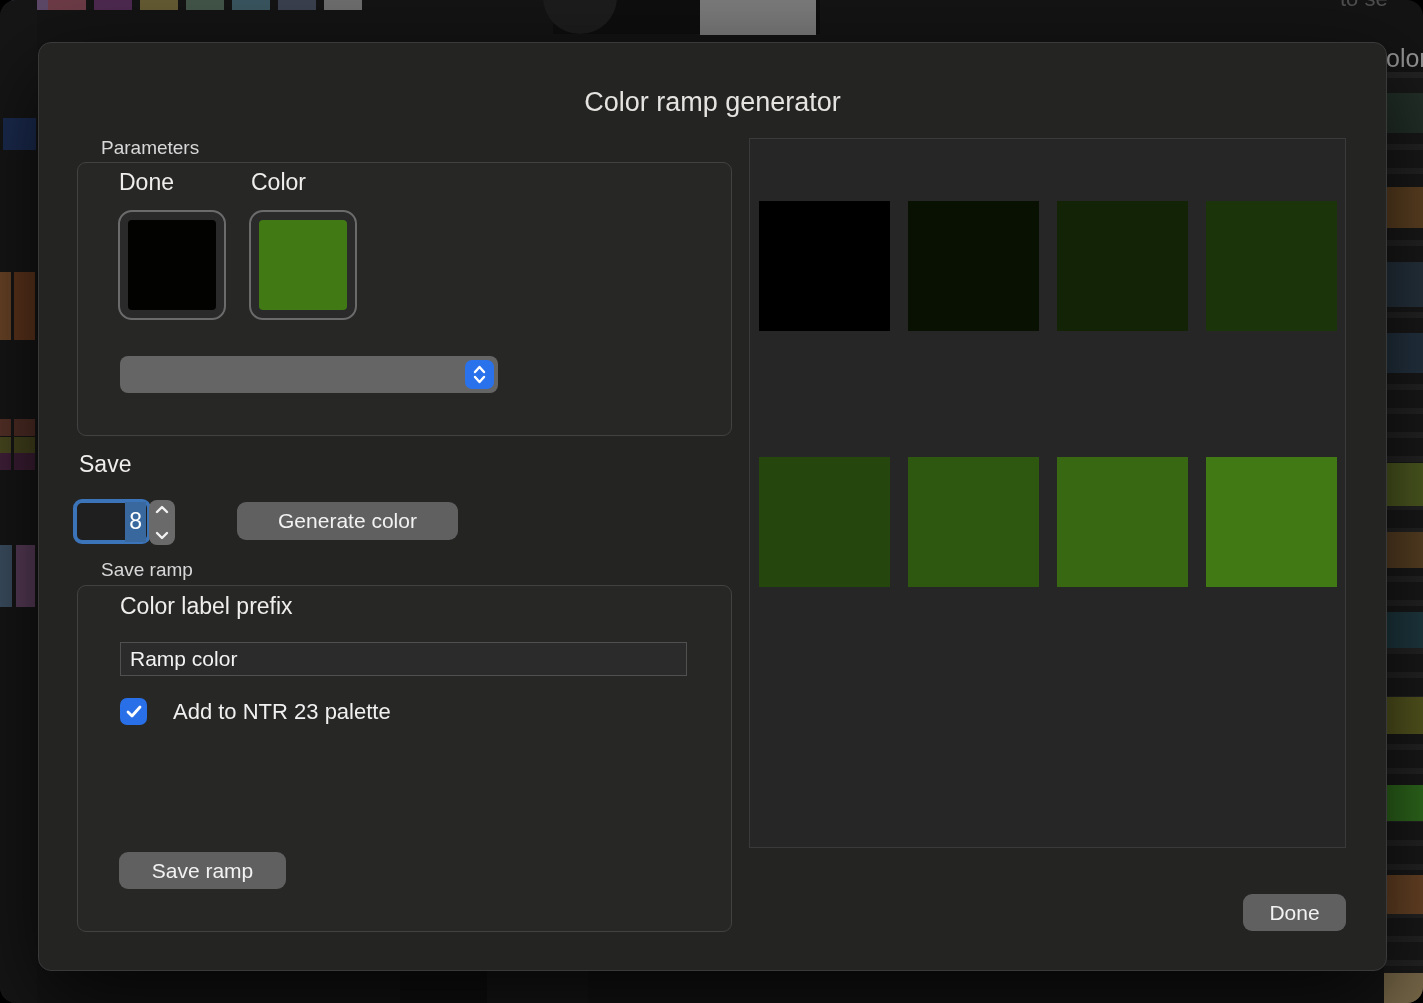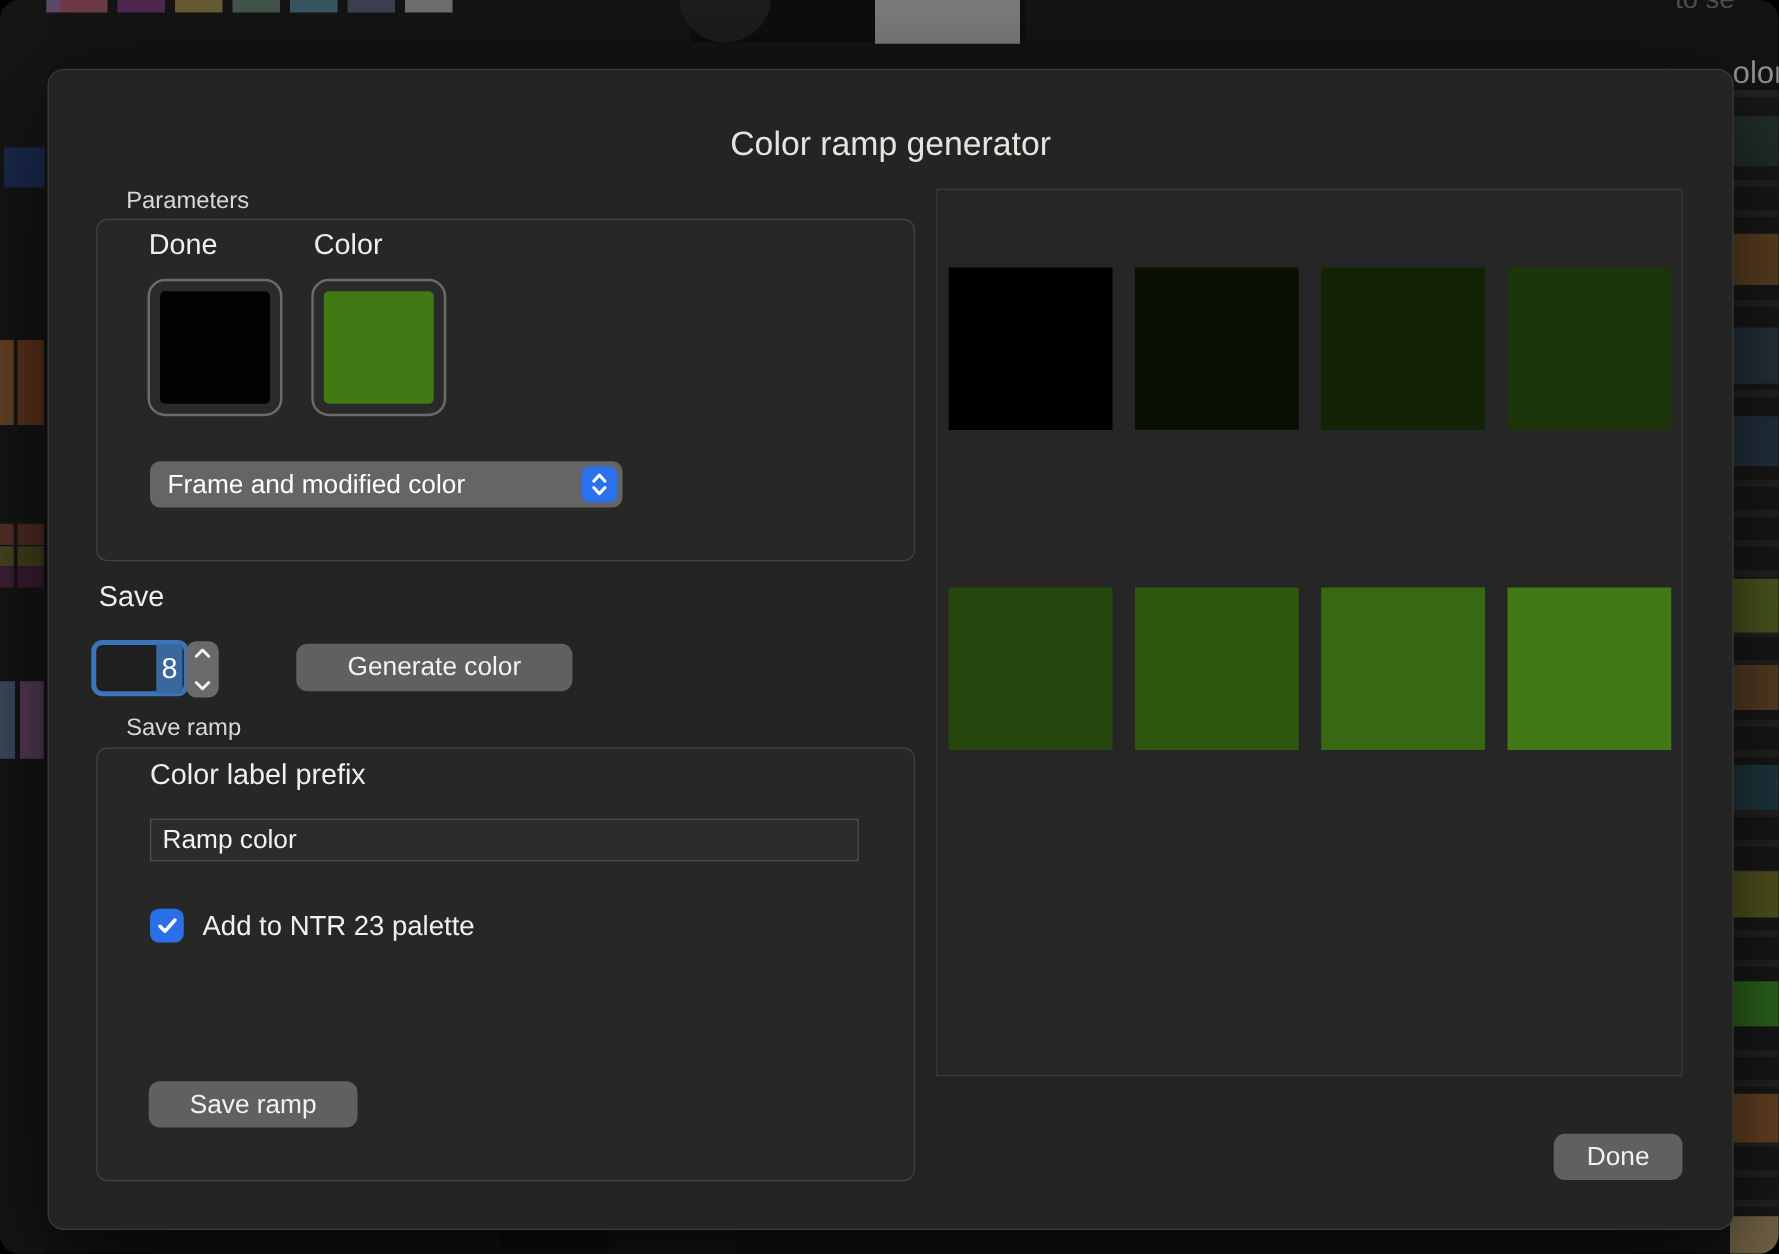--- a/index.html
+++ b/index.html
@@ -21,42 +21,42 @@
   .frag-top span{position:relative;top:-16px;display:block;}
   .frag-right{position:absolute;left:1386px;top:44px;color:#989898;font-size:25px;white-space:nowrap;}
   .lstrip{position:absolute;left:0;top:0;width:37px;height:1003px;background:#161616;}
   .lsw{position:absolute;}
   .rstrip{position:absolute;left:1384px;top:72px;width:39px;height:931px;background:#191919;
           background-image:repeating-linear-gradient(to bottom,#242424 0 6px,#191919 6px 24px);}
   .rrow{position:absolute;left:0;width:39px;}
   .bcol{position:absolute;top:965px;height:38px;}
 
   
-  .dialog{position:absolute;left:38px;top:55px;width:1347px;height:927px;background:#242423;
+  .dialog{position:absolute;left:38px;top:42px;width:1347px;height:927px;background:#242423;
           border:1px solid #3a3a3a;border-radius:13px;box-shadow:0 30px 90px rgba(0,0,0,.75);}
   .title{position:absolute;left:0;top:44px;width:100%;text-align:center;color:#e6e4e1;font-size:27px;}
   .seclabel{position:absolute;color:#d8d8d8;font-size:19px;}
   .groupbox{position:absolute;border:1px solid #424242;border-radius:9px;background:rgba(255,255,255,0.015);}
   .fieldlabel{position:absolute;color:#f0eeec;font-size:23px;}
   .well{position:absolute;width:104px;height:106px;border:2px solid #6b6b6b;border-radius:14px;background:#2a2a2a;}
   .well .chip{position:absolute;inset:8px;border-radius:4px;}
   .popup{position:absolute;left:81px;top:313px;width:378px;height:37px;background:#656565;border-radius:8px;
          display:flex;align-items:center;color:#fff;font-size:21px;padding-left:14px;box-sizing:border-box;}
   .popup .btn{position:absolute;right:4px;top:4px;width:29px;height:29px;border-radius:7px;background:#2a72ec;
               display:flex;align-items:center;justify-content:center;}
   .stepsfield{position:absolute;left:34px;top:456px;width:78px;height:45px;border:4px solid #3c74ba;border-radius:9px;
               background:#1f1f1f;box-sizing:border-box;display:flex;align-items:center;justify-content:flex-end;}
   .stepsfield .sel{background:#39689f;color:#fff;font-size:23px;padding:6px 4px 7px 4px;margin-right:1px;}
   .stepper{position:absolute;left:110px;top:457px;width:26px;height:45px;background:#6a6a6a;border-radius:8px;
            display:flex;flex-direction:column;align-items:center;justify-content:space-between;padding:5px 0;box-sizing:border-box;}
   .pushbtn{position:absolute;background:#606060;border-radius:9px;color:#f2f2f2;font-size:21px;
            display:flex;align-items:center;justify-content:center;border:none;}
   .textinput{position:absolute;left:81px;top:599px;width:567px;height:34px;background:#2b2b2b;border:1px solid #505050;
              color:#f2f2f2;font-size:21px;display:flex;align-items:center;padding-left:9px;box-sizing:border-box;}
-  .checkrow{position:absolute;left:81px;top:655px;display:flex;align-items:center;gap:15px;margin-top:16px;}
+  .checkrow{position:absolute;left:81px;top:655px;display:flex;align-items:center;gap:26px;}
   .checkbox{width:27px;height:27px;border-radius:7px;background:#2970e8;display:flex;align-items:center;justify-content:center;}
   .checklabel{color:#f0f0f0;font-size:22px;}
   .panel{position:absolute;left:710px;top:95px;width:597px;height:710px;background:#262626;border:1px solid #3a3a3a;
          box-sizing:border-box;}
   .sw{position:absolute;width:131px;height:130px;}
 </style>
 </head>
 <body>
 
 <div class="stage">
@@ -126,21 +126,20 @@
     <div class="fieldlabel" style="left:212px;top:126px">Color</div>
 
     <div class="well" style="left:79px;top:167px">
       <div class="chip" style="background-color: rgb(2, 2, 0);"></div>
     </div>
     <div class="well" style="left:210px;top:167px">
       <div class="chip" style="background-color: rgb(65, 122, 21);"></div>
     </div>
 
     <div class="popup">
-      <span>Frame and modified color</span>
       <span class="btn">
         <svg width="15" height="21" viewBox="0 0 15 21">
             <polyline points="3,8 7.5,3 12,8" fill="none" stroke="#fff" stroke-width="2.4" stroke-linecap="round" stroke-linejoin="round"></polyline>
             <polyline points="3,13 7.5,18 12,13" fill="none" stroke="#fff" stroke-width="2.4" stroke-linecap="round" stroke-linejoin="round"></polyline>
           </svg>
       </span>
     </div>
 
     <div class="fieldlabel" style="left:40px;top:408px">Save</div>
     <div class="stepsfield">

